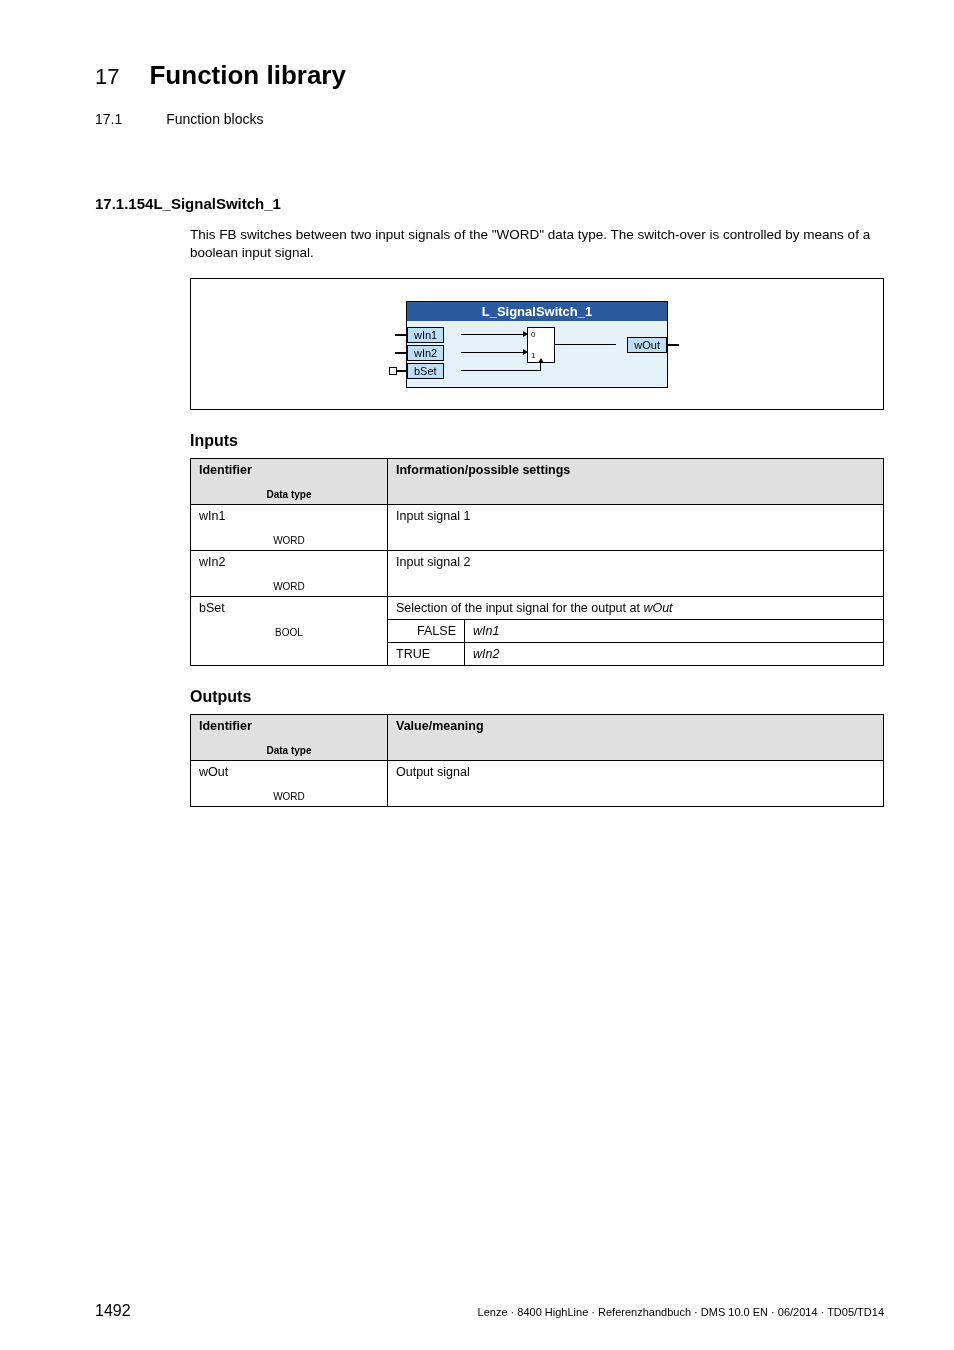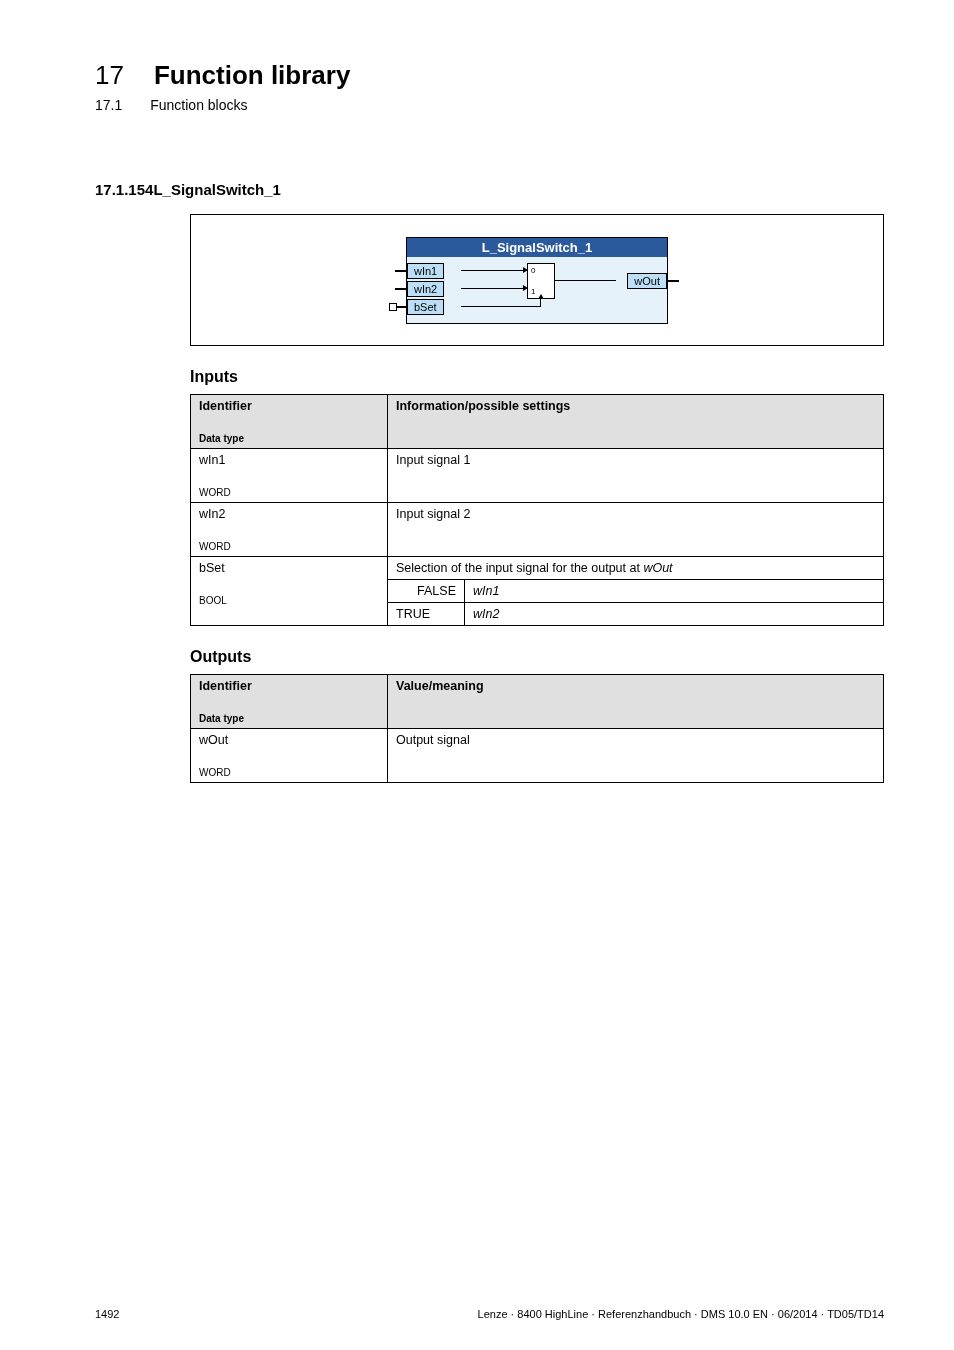--- a/index.html
+++ b/index.html
@@ -19,32 +19,32 @@
     height: 100%;
     display: flex;
     flex-direction: column;
   }
   .header-row {
     display: flex;
     align-items: baseline;
     gap: 30px;
   }
   .chap-num {
-    font-size: 26px;
+    font-size: 22px;
     font-weight: 400;
   }
   .chap-title {
     font-size: 26px;
     font-weight: 700;
   }
   .sub-row {
     display: flex;
     align-items: baseline;
-    gap: 28px;
-    margin-top: 6px;
+    gap: 44px;
+    margin-top: 20px;
   }
   .sub-num {
     font-size: 14px;
   }
   .sub-title {
     font-size: 14px;
   }
   .dashes {
     margin-top: 24px;
     font-family: monospace;
@@ -191,37 +191,37 @@
     padding: 4px 8px;
     text-align: left;
     vertical-align: top;
   }
   table.data th {
     background: #e0e0e0;
     font-weight: bold;
   }
   .dt {
     font-size: 10px;
-    text-align: left;
+    text-align: center;
     display: block;
-    margin-top: 20px;
+    margin-top: 12px;
   }
   .italic {
     font-style: italic;
   }
   .footer {
     margin-top: auto;
     display: flex;
     justify-content: space-between;
     align-items: baseline;
     font-size: 11px;
     padding-top: 20px;
   }
   .footer-pn {
-    font-size: 11px;
+    font-size: 16px;
   }
 </style>
 </head>
 <body>
 
 <div class="page">
   <div class="header-row">
     <span class="chap-num">17</span>
     <span class="chap-title">Function library</span>
   </div>
@@ -230,20 +230,21 @@
     <span class="sub-title">Function blocks</span>
   </div>
 
   <div class="dashes">_ _ _ _ _ _ _ _ _ _ _ _ _ _ _ _ _ _ _ _ _ _ _ _ _ _ _ _ _ _ _ _ _ _ _ _ _ _ _ _ _ _ _ _ _ _ _ _ _ _ _ _ _ _ _ _ _ _ _ _ _ _ _ _</div>
 
   <div class="section-row">
     <span class="sec-num">17.1.154</span>
     <span class="sec-title">L_SignalSwitch_1</span>
   </div>
 
+  <div class="body-text">This FB switches between two input signals of the "WORD" data type. The switch-over is controlled by means of a boolean input signal.</div>
 
   <div class="diagram-frame">
     <div class="fb-block">
       <div class="fb-titlebar">L_SignalSwitch_1</div>
       <div class="fb-body">
 
         <div class="port-row" style="left:-12px; top:6px;">
           <div class="port-stub"></div>
           <div class="port-label">wIn1</div>
         </div>

